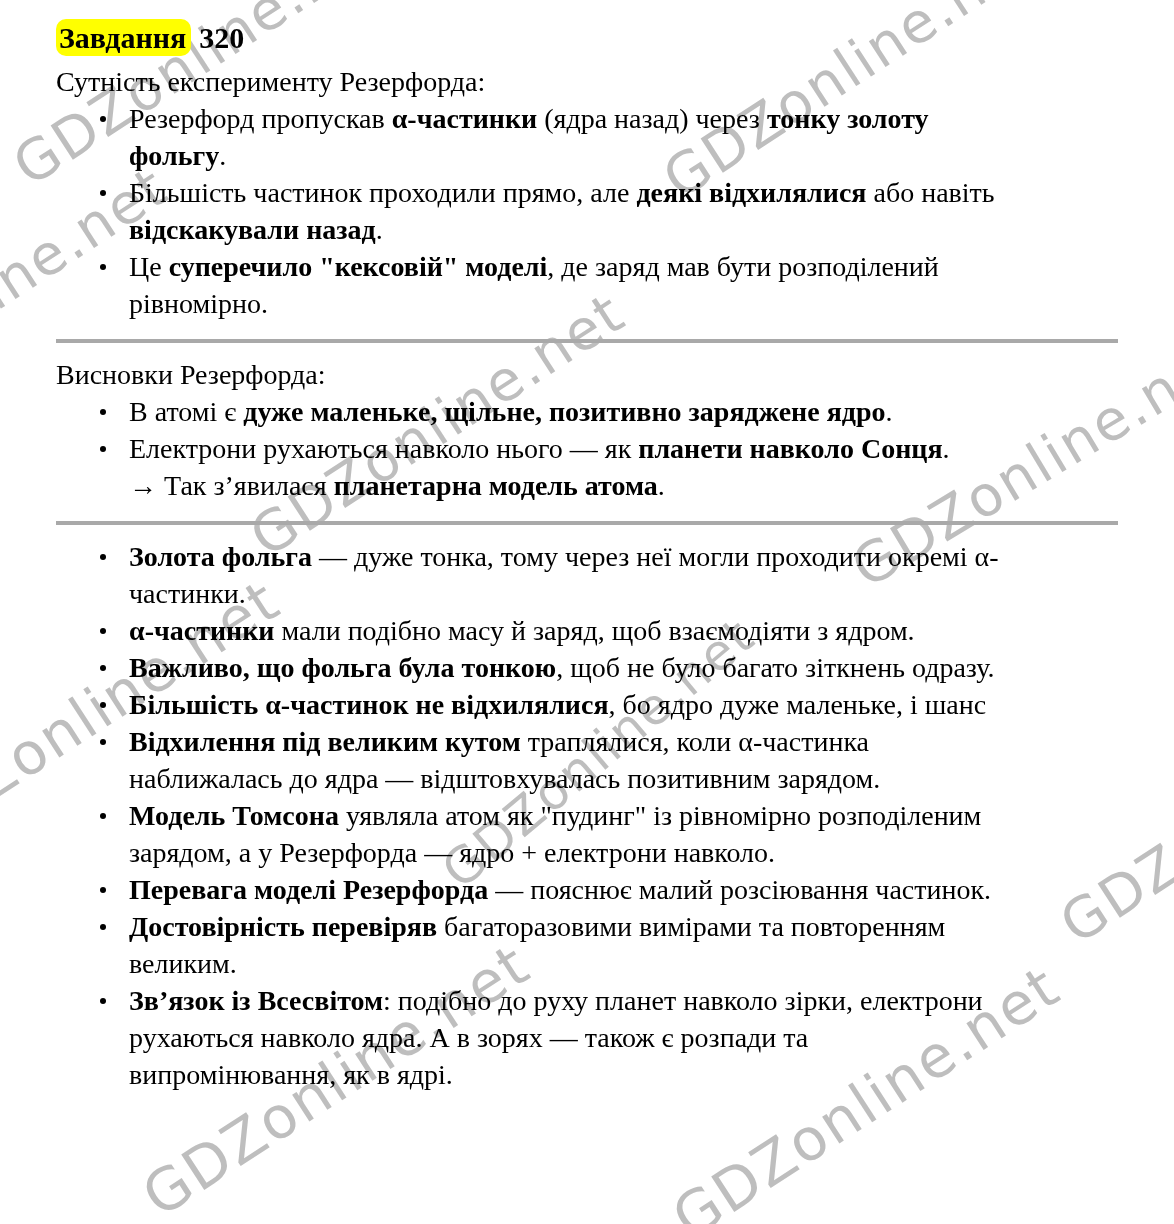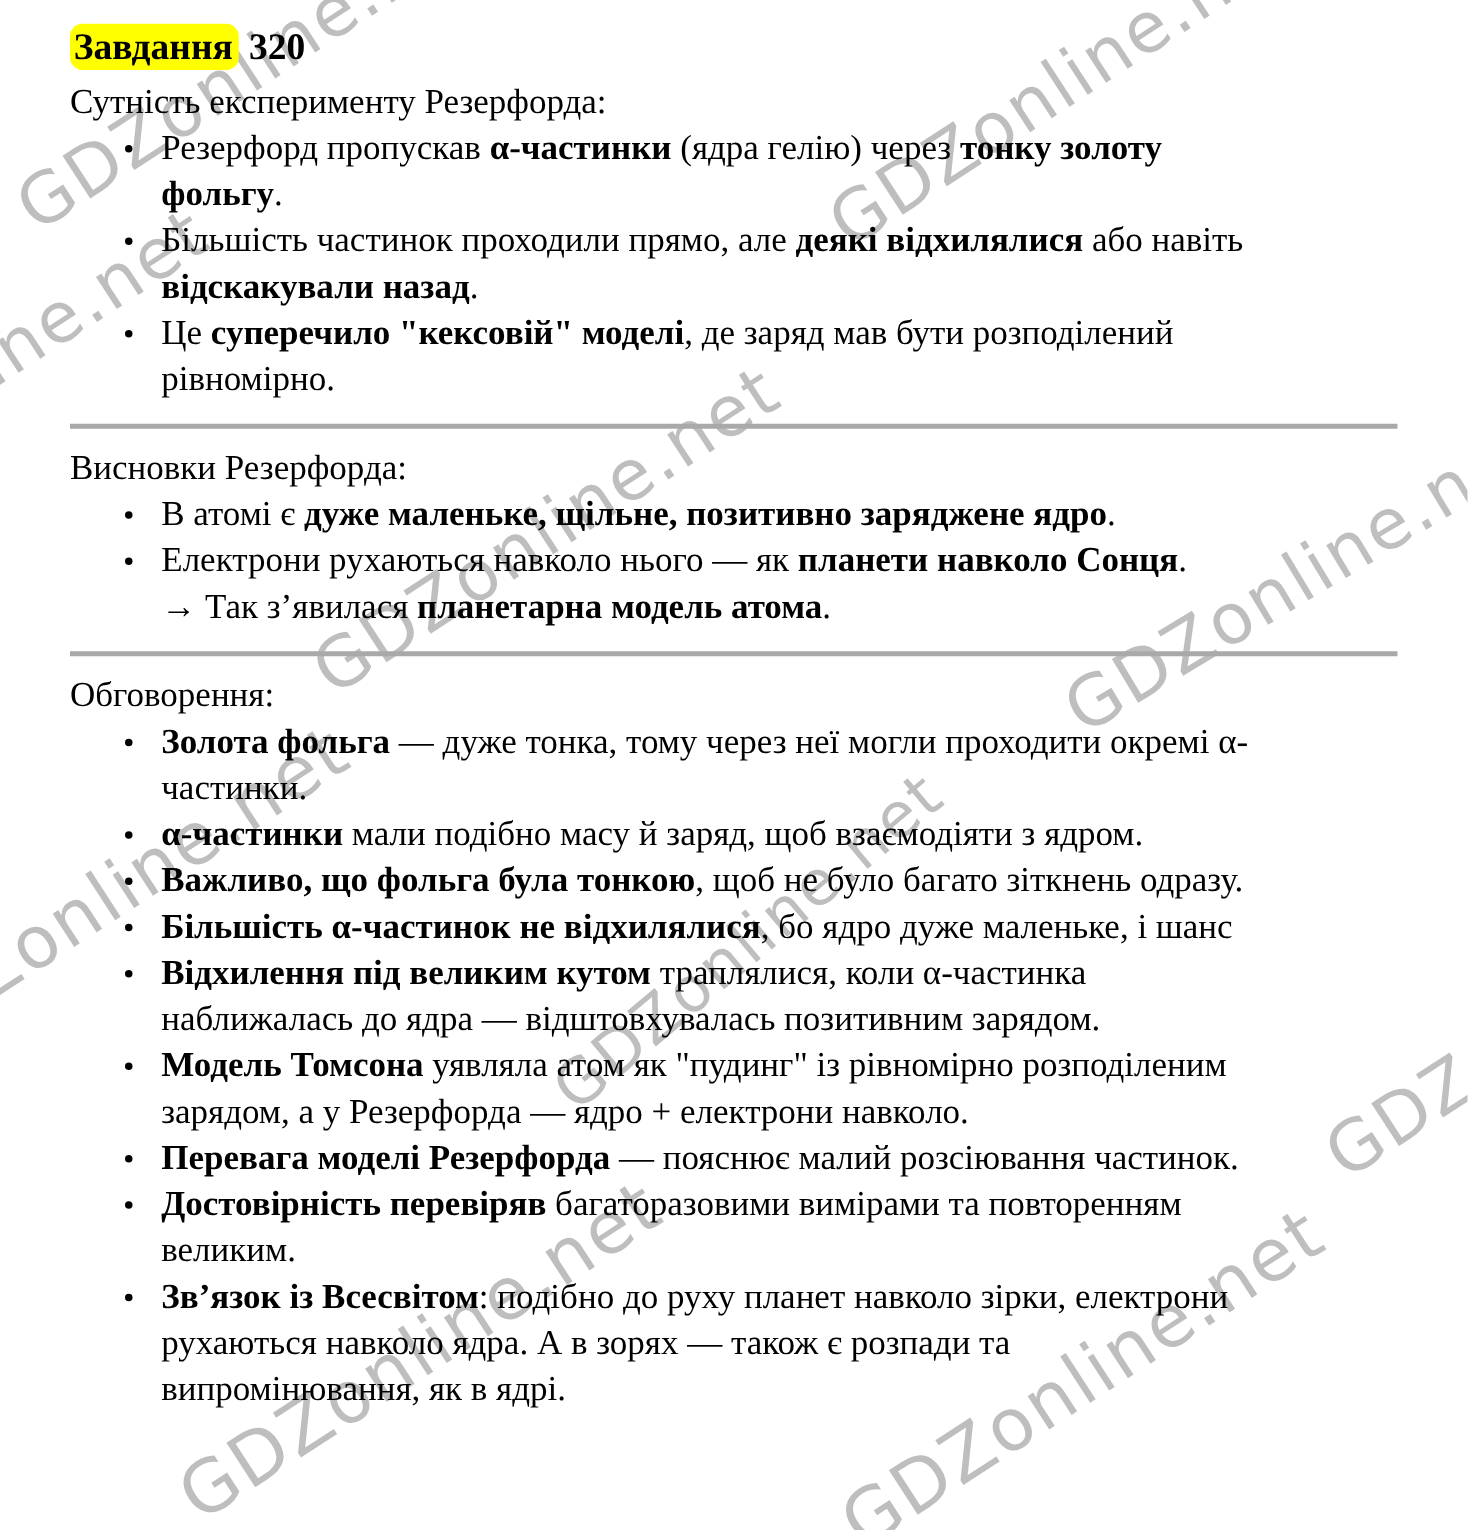--- a/index.html
+++ b/index.html
@@ -72,32 +72,31 @@
     <span class="watermark" style="left: 695px; top: 1190px; font-size: 58px; color: rgb(138, 138, 138); transform: rotate(-33deg);">GDZonline.net</span>
   </div>
 
 <div class="content">
   <div class="title-line">
     <span class="hl" style="background: rgb(255, 255, 0);">Завдання</span><span class="title-number">320</span>
   </div>
   <div id="sections">
       <div class="heading">Сутність експерименту Резерфорда:</div>
       <ul class="bullets">
-        <li><span>Резерфорд пропускав </span><b>α-частинки</b><span> (ядра гелію) через </span><b>тонку золоту</b><br><b>фольгу</b><span>.</span></li>
+        <li><span>Резерфорд пропускав </span><b>α-частинки</b><span> (ядра назад) через </span><b>тонку золоту</b><br><b>фольгу</b><span>.</span></li>
         <li><span>Більшість частинок проходили прямо, але </span><b>деякі відхилялися</b><span> або навіть</span><br><b>відскакували назад</b><span>.</span></li>
         <li><span>Це </span><b>суперечило "кексовій" моделі</b><span>, де заряд мав бути розподілений</span><br><span>рівномірно.</span></li>
       </ul>
       <div class="divider" style="background: rgb(169, 169, 169);"></div>
       <div class="heading">Висновки Резерфорда:</div>
       <ul class="bullets">
         <li><span>В атомі є </span><b>дуже маленьке, щільне, позитивно заряджене ядро</b><span>.</span></li>
         <li><span>Електрони рухаються навколо нього — як </span><b>планети навколо Сонця</b><span>.</span><br><span>→ Так з’явилася </span><b>планетарна модель атома</b><span>.</span></li>
       </ul>
       <div class="divider" style="background: rgb(169, 169, 169);"></div>
-      <div class="heading">Обговорення:</div>
       <ul class="bullets">
         <li><b>Золота фольга</b><span> — дуже тонка, тому через неї могли проходити окремі α-</span><br><span>частинки.</span></li>
         <li><b>α-частинки</b><span> мали подібно масу й заряд, щоб взаємодіяти з ядром.</span></li>
         <li><b>Важливо, що фольга була тонкою</b><span>, щоб не було багато зіткнень одразу.</span></li>
         <li><b>Більшість α-частинок не відхилялися</b><span>, бо ядро дуже маленьке, і шанс</span><br></li>
         <li><b>Відхилення під великим кутом</b><span> траплялися, коли α-частинка</span><br><span>наближалась до ядра — відштовхувалась позитивним зарядом.</span></li>
         <li><b>Модель Томсона</b><span> уявляла атом як "пудинг" із рівномірно розподіленим</span><br><span>зарядом, а у Резерфорда — ядро + електрони навколо.</span></li>
         <li><b>Перевага моделі Резерфорда</b><span> — пояснює малий розсіювання частинок.</span></li>
         <li><b>Достовірність перевіряв</b><span> багаторазовими вимірами та повторенням</span><br><span>великим.</span></li>
         <li><b>Зв’язок із Всесвітом</b><span>: подібно до руху планет навколо зірки, електрони</span><br><span>рухаються навколо ядра. А в зорях — також є розпади та</span><br><span>випромінювання, як в ядрі.</span></li>

